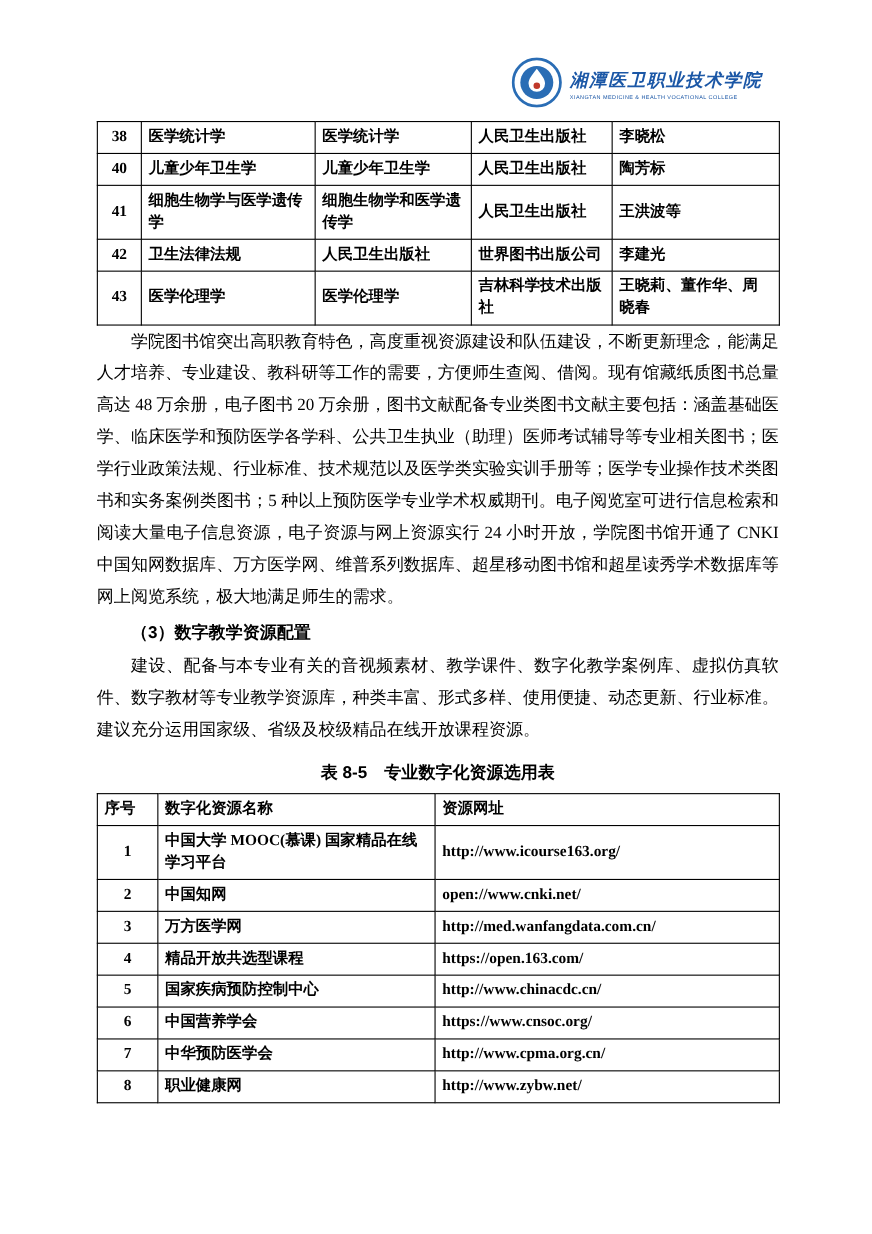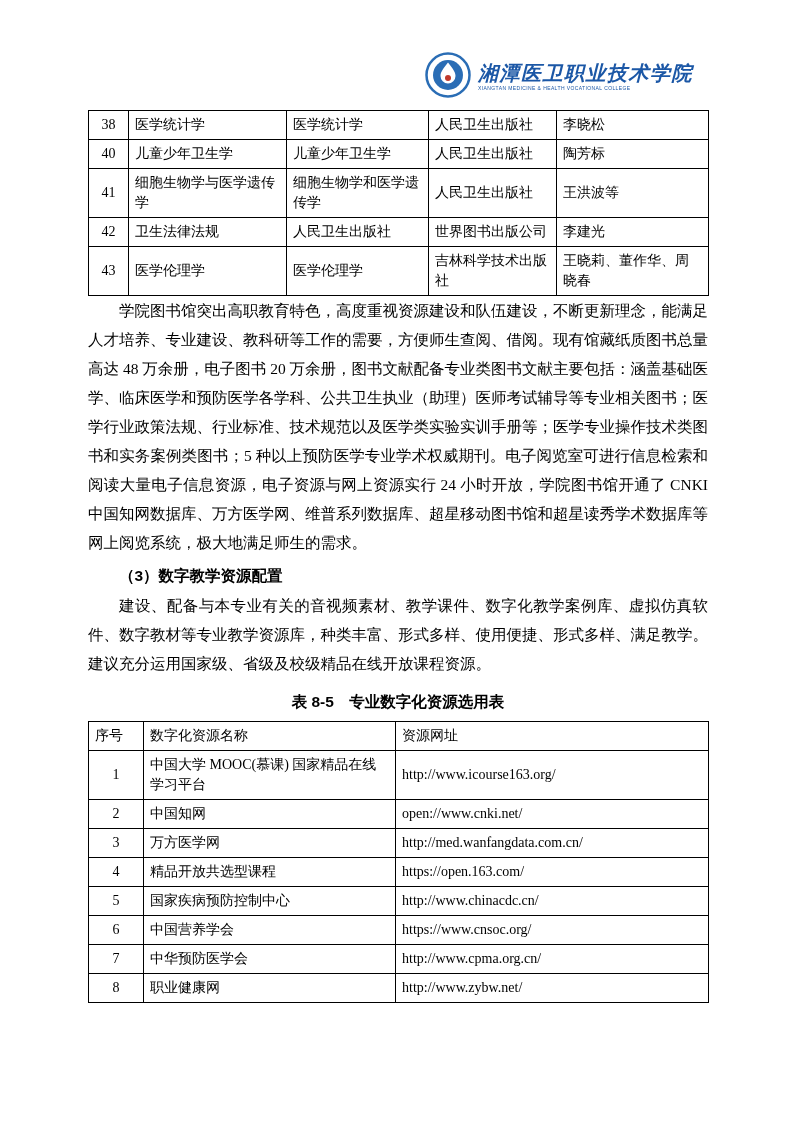--- a/index.html
+++ b/index.html
@@ -20,21 +20,21 @@
     top: 52px;
     right: 100px;
     display: flex;
     align-items: center;
     gap: 7px;
   }
   .logo-text { display: flex; flex-direction: column; }
   .logo-cn {
     font-weight: bold;
     font-style: italic;
-    font-size: 20px;
+    font-size: 16px;
     color: #1b57a6;
     letter-spacing: 1.5px;
     white-space: nowrap;
     line-height: 20px;
   }
   .logo-en {
     font-family: "Liberation Sans", "DejaVu Sans", sans-serif;
     font-size: 5px;
     color: #1b57a6;
     letter-spacing: 0.4px;
@@ -53,21 +53,21 @@
     font-size: 14px;
     table-layout: fixed;
   }
   td, th {
     border: 1px solid #000;
     padding: 4px 6px;
     line-height: 20px;
     vertical-align: middle;
     word-break: break-all;
     text-align: left;
-    font-weight: normal;
+    font-weight: bold;
   }
   td.c, th.c { text-align: center; padding-left: 2px; padding-right: 2px; }
   .hd {
     font-family: "Liberation Sans", "DejaVu Sans", sans-serif;
     font-weight: bold;
     font-size: 15.5px;
     line-height: 24px;
     margin: 7px 0 3px 0;
     text-indent: 2em;
   }
@@ -158,21 +158,21 @@
           <td>医学伦理学</td>
           <td>吉林科学技术出版社</td>
           <td>王晓莉、董作华、周晓春</td>
         </tr>
       </tbody>
     </table>
 
     <p class="para">学院图书馆突出高职教育特色，高度重视资源建设和队伍建设，不断更新理念，能满足人才培养、专业建设、教科研等工作的需要，方便师生查阅、借阅。现有馆藏纸质图书总量高达 48 万余册，电子图书 20 万余册，图书文献配备专业类图书文献主要包括：涵盖基础医学、临床医学和预防医学各学科、公共卫生执业（助理）医师考试辅导等专业相关图书；医学行业政策法规、行业标准、技术规范以及医学类实验实训手册等；医学专业操作技术类图书和实务案例类图书；5 种以上预防医学专业学术权威期刊。电子阅览室可进行信息检索和阅读大量电子信息资源，电子资源与网上资源实行 24 小时开放，学院图书馆开通了 CNKI 中国知网数据库、万方医学网、维普系列数据库、超星移动图书馆和超星读秀学术数据库等网上阅览系统，极大地满足师生的需求。</p>
 
     <div class="hd">（3）数字教学资源配置</div>
-    <p class="para">建设、配备与本专业有关的音视频素材、教学课件、数字化教学案例库、虚拟仿真软件、数字教材等专业教学资源库，种类丰富、形式多样、使用便捷、形式多样、满足教学。建议充分运用国家级、省级及校级精品在线开放课程资源。</p>
+    <p class="para">建设、配备与本专业有关的音视频素材、教学课件、数字化教学案例库、虚拟仿真软件、数字教材等专业教学资源库，种类丰富、形式多样、使用便捷、动态更新、行业标准。建议充分运用国家级、省级及校级精品在线开放课程资源。</p>
 
     <div class="caption">表 8-5　专业数字化资源选用表</div>
 
     <table class="t2">
       <colgroup>
         <col style="width:55px">
           <col style="width:252px">
           <col style="width:313px">
       </colgroup>
       <thead>

